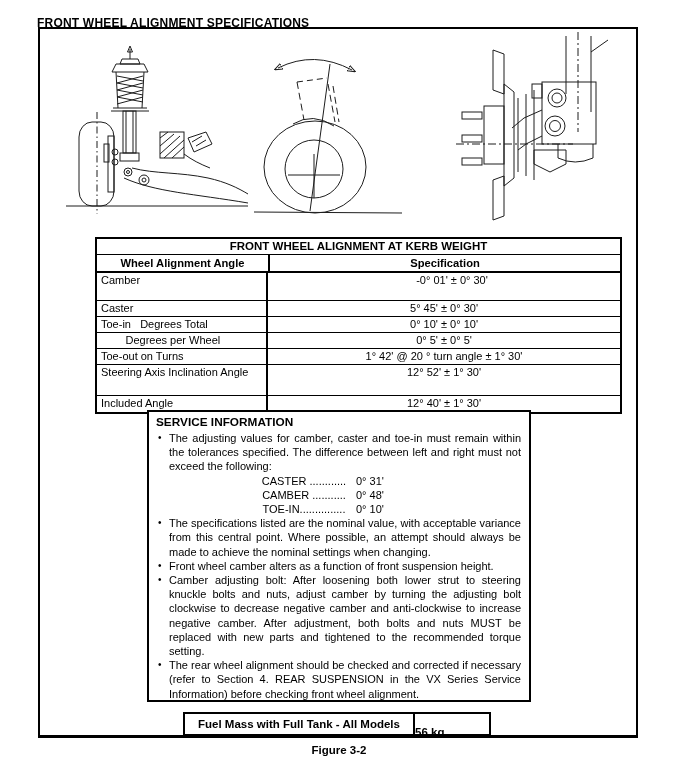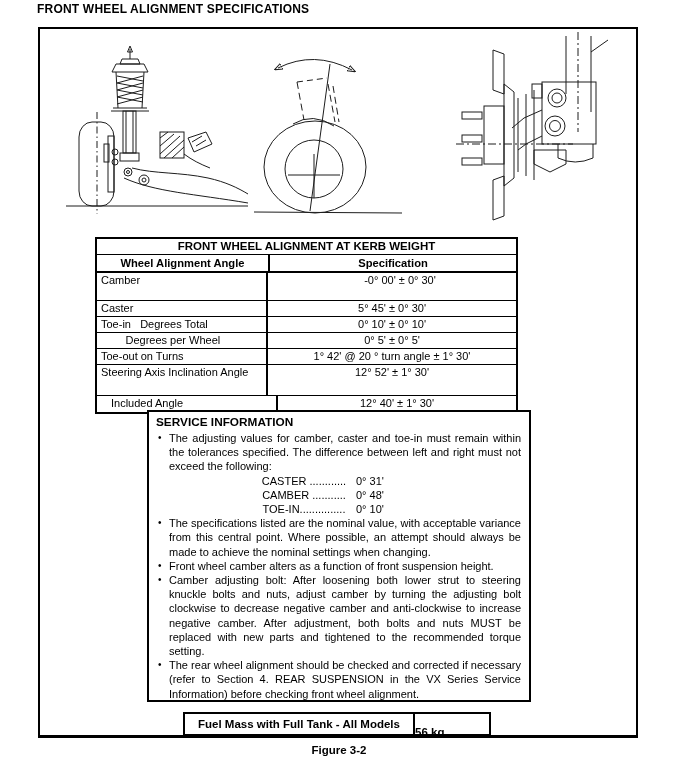--- a/index.html
+++ b/index.html
@@ -2,49 +2,49 @@
 <html><head>
 <meta charset="utf-8">
 <style>
   html,body{margin:0;padding:0;}
   body{
     width:689px;height:766px;position:relative;background:#ffffff;
     font-family:"Liberation Sans",sans-serif;color:#000;overflow:hidden;
     -webkit-font-smoothing:antialiased;
   }
   .page-title{
-    position:absolute;left:37px;top:2px;font-size:12px;font-weight:bold;letter-spacing:.2px;
+    position:absolute;left:37px;top:16px;font-size:12px;font-weight:bold;letter-spacing:.2px;
   }
   .figure-box{
     position:absolute;left:38px;top:27px;width:600px;height:711px;
     border:2px solid #000;border-bottom-width:3px;background:#fff;box-sizing:border-box;
   }
   .diag{position:absolute;}
   .diag svg line,.diag svg path,.diag svg rect,.diag svg circle,.diag svg ellipse,.diag svg polygon{
     stroke:#1d1d1d;fill:none;stroke-width:1;
   }
   
   .align-table{
-    position:absolute;left:55px;top:208px;width:423px;
+    position:absolute;left:55px;top:208px;width:527px;
     border:2px solid #000;box-sizing:border-box;background:#fff;font-size:11px;
   }
   .t-title{height:15px;line-height:15px;text-align:center;font-weight:bold;
     border-bottom:1px solid #000;font-size:11.5px;}
   .t-head{display:flex;height:16px;line-height:16px;border-bottom:2px solid #000;font-weight:bold;font-size:11.2px;}
   .t-head .c1{width:171px;border-right:2px solid #000;text-align:center;}
   .t-head .c2{flex:1;text-align:center;}
   .t-row{display:flex;border-bottom:1px solid #000;}
   .t-row:last-child{border-bottom:none;}
   .t-row .c1{width:171px;border-right:2px solid #000;padding:1px 0 0 4px;
     white-space:pre-wrap;line-height:13.5px;box-sizing:border-box;}
   .t-row .c2{flex:1;text-align:center;padding-top:1px;line-height:13.5px;}
   .t-row{height:15px;}
   .t-row.tall{height:27px;gap:16px;}
   .t-row.twoline{height:30px;}
-  .t-row.last{height:16px;margin-left:10px;}
+  .t-row.last{height:16px;}
   
   .service-box{
     position:absolute;left:107px;top:381px;width:384px;height:292px;
     border:2px solid #000;box-sizing:border-box;background:#fff;
     padding:3px 8px 4px 7px;font-size:11px;line-height:14.2px;
   }
   .service-heading{font-weight:bold;font-size:11.8px;line-height:15px;margin-bottom:1px;}
   .bullet{display:flex;}
   .bullet .dot{width:13px;padding-left:2px;box-sizing:border-box;font-size:10px;}
   .bullet .btxt{flex:1;text-align:justify;}
@@ -169,21 +169,21 @@
 
   <div class="align-table">
     <div class="t-title">FRONT WHEEL ALIGNMENT AT KERB WEIGHT</div>
     <div class="t-head">
       <div class="c1">Wheel Alignment Angle</div>
       <div class="c2">Specification</div>
     </div>
     <div id="table-rows">
         <div class="t-row tall">
           <div class="c1">Camber</div>
-          <div class="c2">-0° 00' ± 0° 30'</div>
+          <div class="c2">-0° 01' ± 0° 30'</div>
         </div>
         <div class="t-row">
           <div class="c1">Caster</div>
           <div class="c2">5° 45' ± 0° 30'</div>
         </div>
         <div class="t-row">
           <div class="c1">Toe-in   Degrees Total</div>
           <div class="c2">0° 10' ± 0° 10'</div>
         </div>
         <div class="t-row">

